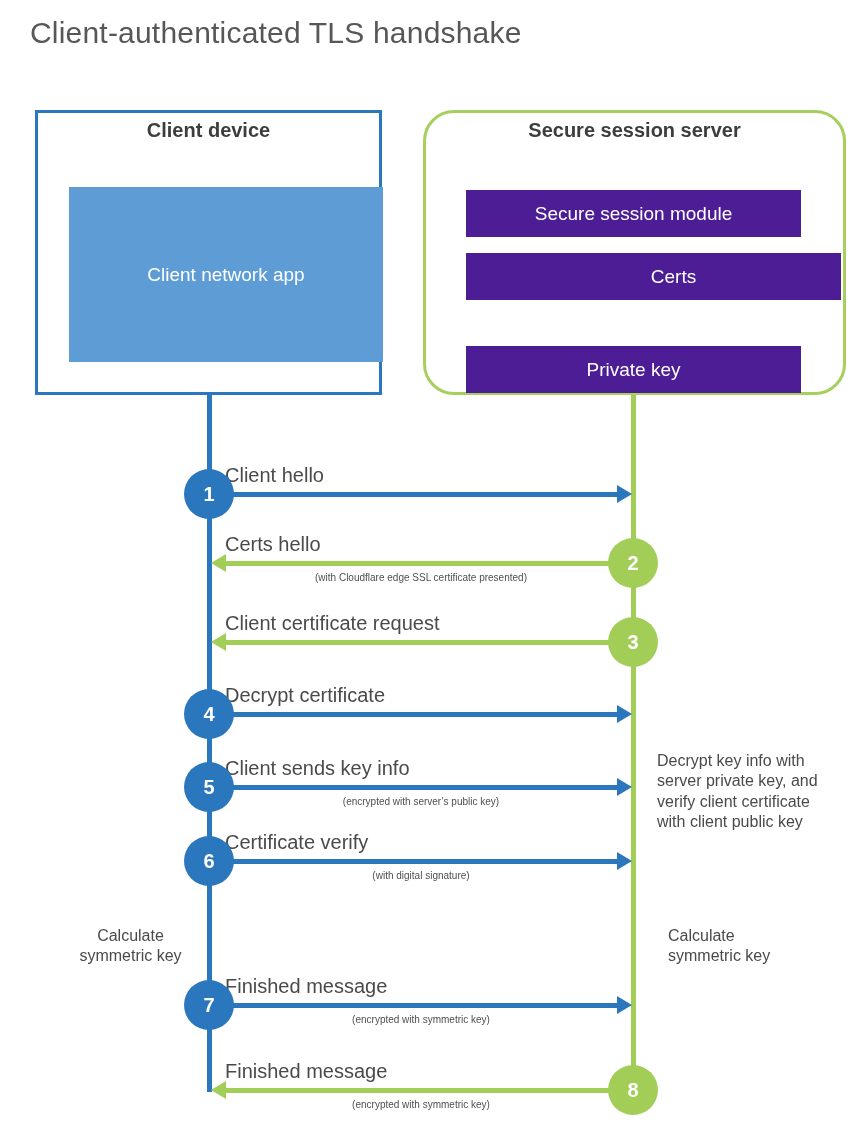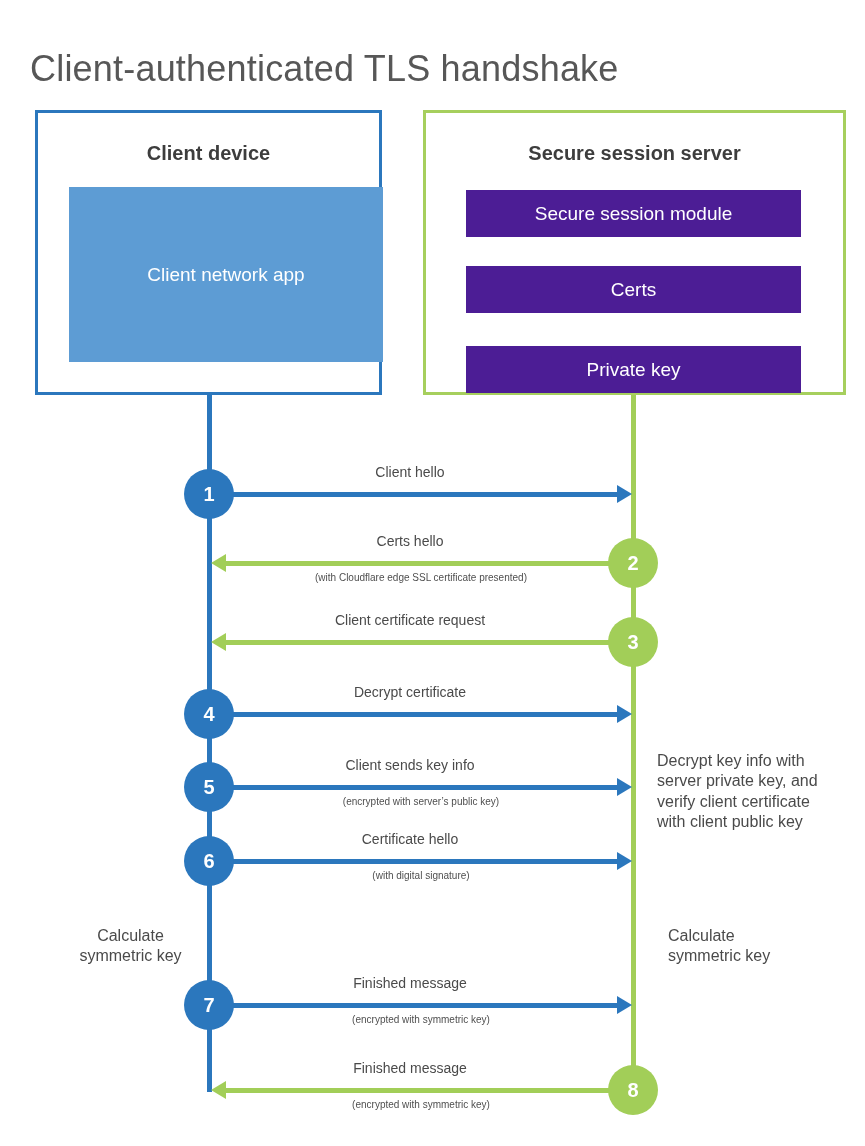--- a/index.html
+++ b/index.html
@@ -1,45 +1,45 @@
 <!DOCTYPE html>
 <html><head>
 <meta charset="utf-8">
 <style>
   html,body{margin:0;padding:0;background:#ffffff;}
   body{font-family:"Liberation Sans", sans-serif;}
   .page{position:relative;width:865px;height:1146px;background:#ffffff;overflow:hidden;}
 
-  .page-title{position:absolute;left:30px;top:16px;font-size:36px;font-weight:300;color:#575757;letter-spacing:.2px;margin-top:32px;}
+  .page-title{position:absolute;left:30px;top:16px;font-size:30px;font-weight:300;color:#575757;letter-spacing:.2px;}
 
   
   .panel{position:absolute;top:110px;height:279px;background:#ffffff;border:3px solid;}
   .panel.client{left:35px;width:341px;border-color:#2b77bd;}
-  .panel.server{left:423px;width:417px;border-color:#a6cf5d;}
-  .panel-title{margin:0;padding-top:29px;text-align:center;font-size:20px;font-weight:700;color:#3d3d3d;}
+  .panel.server{left:423px;width:417px;border-color:#a6cf5d;border-radius:31px;}
+  .panel-title{margin:0;padding-top:6px;text-align:center;font-size:20px;font-weight:700;color:#3d3d3d;}
 
   .app-rect{position:absolute;left:31px;top:74px;width:314px;height:175px;background:#5d9cd4;
             display:flex;align-items:center;justify-content:center;}
   .app-rect span{display:block;width:170px;text-align:center;color:#ffffff;font-size:19px;line-height:1.35;}
 
   .bar{position:absolute;left:40px;width:335px;height:47px;background:#4c1d95;
        display:flex;align-items:center;justify-content:center;color:#ffffff;font-size:19px;}
-  .bar.b1{top:77px;} .bar.b2{top:153px;} .bar.b3{top:203px;margin-top:30px;}
+  .bar.b1{top:77px;} .bar.b2{top:140px;padding-left:40px;} .bar.b3{top:203px;margin-top:30px;}
 
   
   .vline{position:absolute;top:392px;width:5px;}
   .vline.blue{left:207px;height:700px;background:#2b77bd;}
   .vline.green{left:631px;height:701px;background:#a2ce58;}
 
   
   .step{position:absolute;left:0;width:865px;height:0;}
   .step.blue{--c:#2b77bd;}
   .step.green{--c:#a2ce58;}
-  .step .label{position:absolute;top:-30px;left:198px;width:424px;text-align:center;
-               font-size:14px;color:#4a4a4a;}
+  .step .label{position:absolute;top:-30px;left:225px;width:424px;
+               font-size:20px;color:#4a4a4a;}
   .step .sub{position:absolute;top:9px;left:159px;width:524px;text-align:center;
              font-size:10px;color:#4f4f4f;}
   .step .line{position:absolute;top:-2.5px;height:5px;background:var(--c);}
   .step.right .line{left:209px;width:408px;}
   .step.left  .line{left:226px;width:407px;}
   .step .head{position:absolute;top:-9.5px;width:0;height:0;
               border-top:9.5px solid transparent;border-bottom:9.5px solid transparent;}
   .step.right .head{left:617px;border-left:15px solid var(--c);}
   .step.left  .head{left:211px;border-right:15px solid var(--c);}
   .step .circle{position:absolute;top:-25px;width:50px;height:50px;border-radius:50%;background:var(--c);
@@ -112,21 +112,21 @@
 
   <div class="step blue right s5">
     <div class="label">Client sends key info</div>
     <div class="sub">(encrypted with server’s public key)</div>
     <div class="line"></div>
     <div class="head"></div>
     <div class="circle">5</div>
   </div>
 
   <div class="step blue right s6">
-    <div class="label">Certificate hello</div>
+    <div class="label">Certificate verify</div>
     <div class="sub">(with digital signature)</div>
     <div class="line"></div>
     <div class="head"></div>
     <div class="circle">6</div>
   </div>
 
   <div class="step blue right s7">
     <div class="label">Finished message</div>
     <div class="sub">(encrypted with symmetric key)</div>
     <div class="line"></div>

